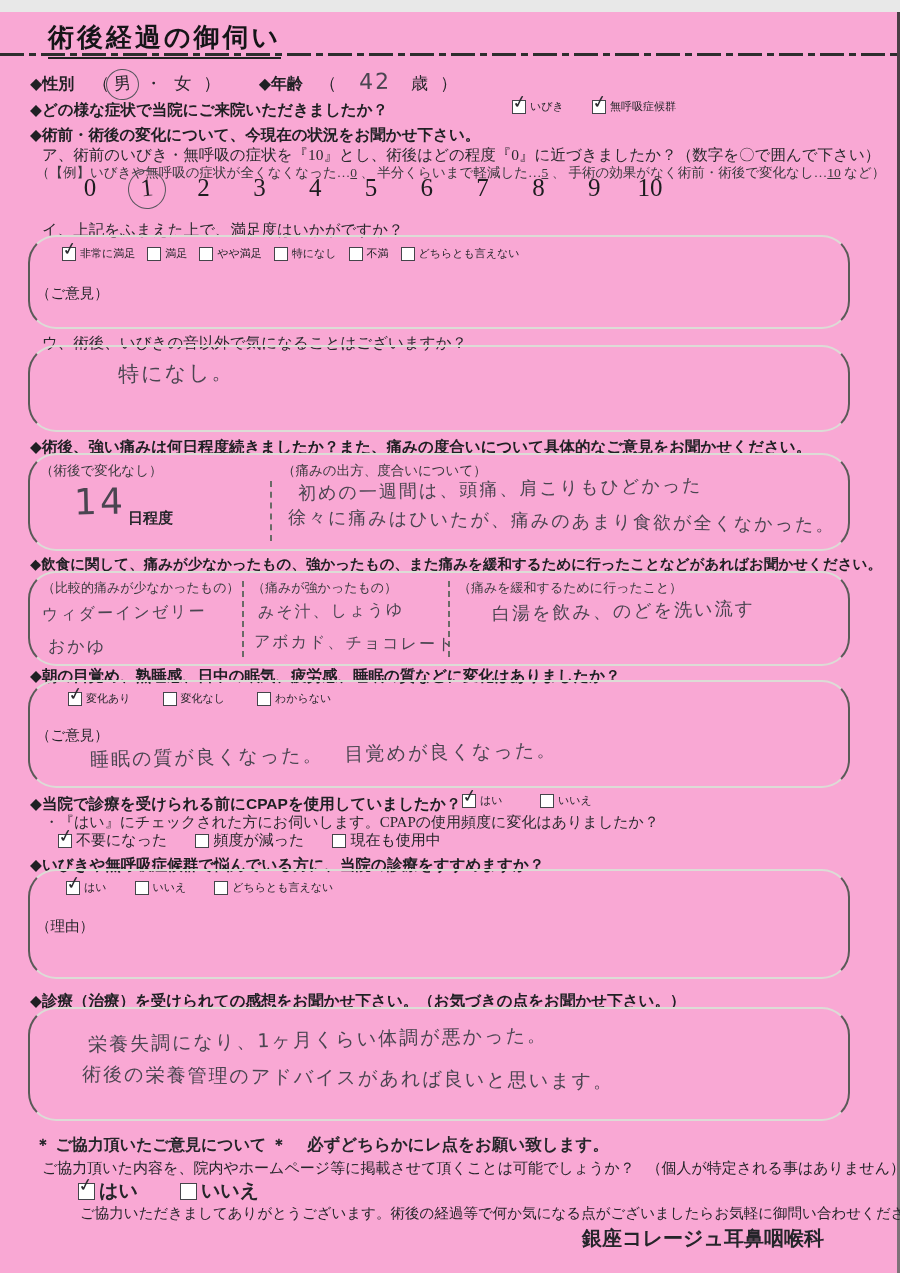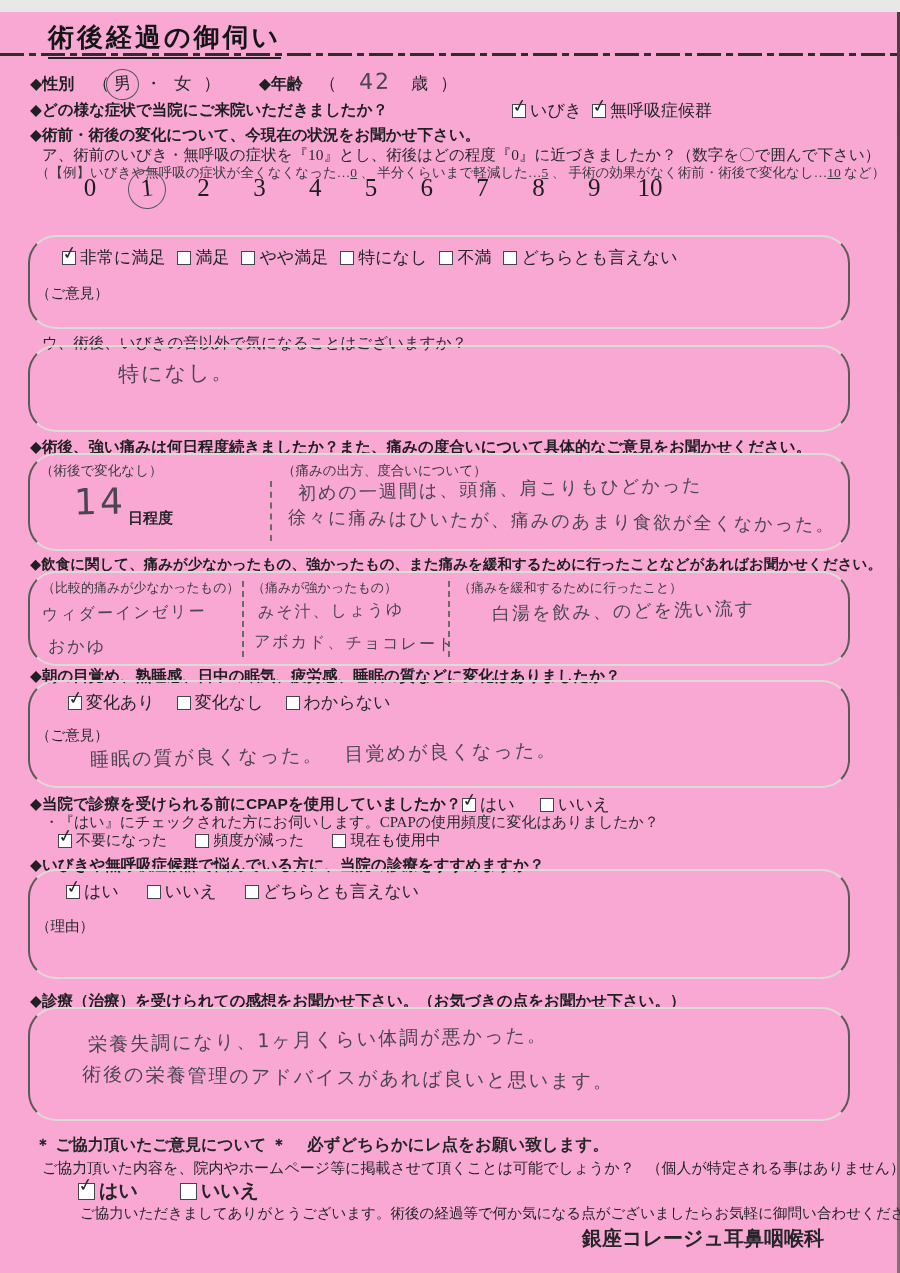--- a/index.html
+++ b/index.html
@@ -22,21 +22,21 @@
   
   .abox{position:absolute;border:2px solid #5a5a58;border-top-color:#dcdcd6;border-bottom-color:#dcdcd6;
         border-radius:28px;background:transparent;}
   .vdash{position:absolute;border-left:2px dashed #6a6a66;}
   
   .cb{display:inline-flex;align-items:center;gap:4px;}
   .cb .box{width:12px;height:12px;border:1.6px solid #44444a;display:inline-block;position:relative;background:#fff;flex:none;}
   .cb.big .box{width:15px;height:15px;}
   .cb.checked .box::after{content:"\2713";position:absolute;left:-1px;top:-10px;font-size:18px;color:#2b2b30;
        transform:rotate(-10deg);font-family:"DejaVu Sans",sans-serif;}
-  .cb .lbl{font-size:17px;}
+  .cb .lbl{font-size:11px;}
   .cb.big .lbl{font-size:19px;font-weight:bold;font-family:"Liberation Sans","DejaVu Sans",sans-serif;}
   
   .circ{display:inline-block;border:1.6px solid #55555c;border-radius:50%;
         padding:2px 7px 4px;margin:-3px -8px -5px;transform:rotate(-5deg);}
   
   .hw{font-family:"DejaVu Sans",sans-serif;color:#3c3d46;letter-spacing:2px;opacity:.92;}
   .tilt1{transform:rotate(-1.2deg);}
   .tilt2{transform:rotate(0.8deg);}
   
   #scale{left:72px;top:162px;width:596px;display:flex;justify-content:space-between;}
@@ -91,20 +91,21 @@
     <span class="n">2</span>
     <span class="n">3</span>
     <span class="n">4</span>
     <span class="n">5</span>
     <span class="n">6</span>
     <span class="n">7</span>
     <span class="n">8</span>
     <span class="n">9</span>
     <span class="n">10</span>
   </div>
+  <div class="abs sub" style="left:42px;top:208px;">イ、上記をふまえた上で、満足度はいかがですか？</div>
 
   <div class="abox" style="left:28px;top:223px;width:818px;height:90px;">
     <div class="abs" style="left:32px;top:9px;display:flex;gap:12px;">
       <span class="cb checked">
           <span class="box"></span>
           <span class="lbl">非常に満足</span>
         </span>
       <span class="cb">
           <span class="box"></span>
           <span class="lbl">満足</span>
@@ -155,21 +156,21 @@
     <div class="vdash" style="left:418px;top:8px;height:76px;"></div>
     <div class="abs hw tilt1" style="left:12px;top:30px;font-size:16px;">ウィダーインゼリー</div>
     <div class="abs hw tilt2" style="left:18px;top:62px;font-size:17px;">おかゆ</div>
     <div class="abs hw tilt1" style="left:228px;top:28px;font-size:16px;">みそ汁、しょうゆ</div>
     <div class="abs hw tilt2" style="left:224px;top:60px;font-size:16px;">アボカド、チョコレート</div>
     <div class="abs hw tilt1" style="left:462px;top:26px;font-size:18px;">白湯を飲み、のどを洗い流す</div>
   </div>
 
   <div class="abs heading" style="left:30px;top:654px;">◆朝の目覚め、熟睡感、日中の眠気、疲労感、睡眠の質などに変化はありましたか？</div>
   <div class="abox" style="left:28px;top:668px;width:818px;height:104px;">
-    <div class="abs" style="left:38px;top:9px;display:flex;gap:22px;">
+    <div class="abs" style="left:38px;top:9px;display:flex;gap:32px;">
       <span class="cb checked">
           <span class="box"></span>
           <span class="lbl">変化あり</span>
         </span>
       <span class="cb">
           <span class="box"></span>
           <span class="lbl">変化なし</span>
         </span>
       <span class="cb">
           <span class="box"></span>

